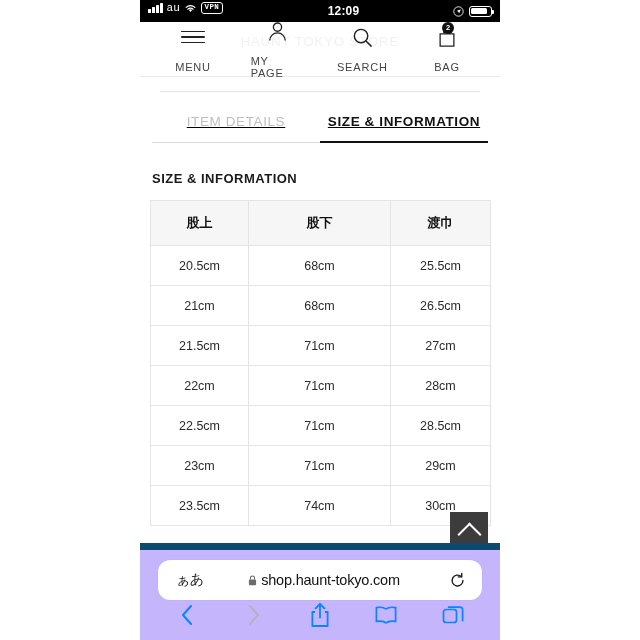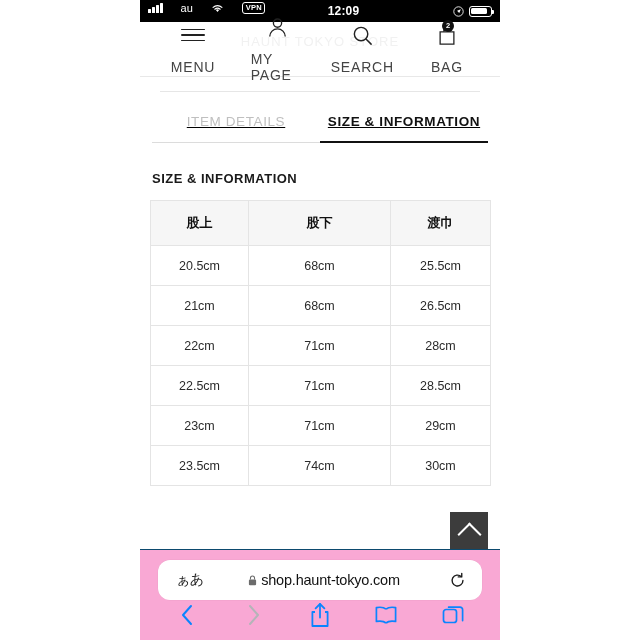--- a/index.html
+++ b/index.html
@@ -27,21 +27,21 @@
     position: relative;
     height: 22px;
     background: #000000;
     color: #ffffff;
     display: flex;
     align-items: center;
     font-size: 11px;
   }
   .sb-left {
     position: absolute; left: 8px; top: 0; height: 16px;
-    display: flex; align-items: center; gap: 18px;
+    display: flex; align-items: center; gap: 4px; font-family: Liberation Mono, monospace;
   }
   .sb-center {
     position: absolute; left: 7px; right: 0; top: 0; height: 22px;
     display: flex; align-items: center; justify-content: center;
     font-size: 12px; font-weight: 600; letter-spacing: .2px; margin-left: 40px;
   }
   .sb-right {
     position: absolute; right: 8px; top: 0; height: 22px;
     display: flex; align-items: center; gap: 5px;
   }
@@ -102,21 +102,21 @@
   .navitem {
     position: relative;
     display: flex; flex-direction: column;
     align-items: center; justify-content: center;
     width: 54px;
     z-index: 2;
   }
   .navicon { height: 24px; display: flex; align-items: center; justify-content: center; position: relative; }
   .navlabel {
     margin-top: 12px;
-    font-size: 14px;
+    font-size: 11px;
     letter-spacing: .8px;
     color: #444444;
   }
   .hamburger { width: 24px; }
   .hamburger i { display: block; height: 1.6px; background: #222; margin: 4px 0; border-radius: 1px; }
   .badge {
     position: absolute;
     top: -3px; right: 4px;
     width: 12px; height: 12px;
     background: #111111; color: #ffffff;
@@ -196,22 +196,22 @@
     border-left: 2px solid #ffffff;
     border-top: 2px solid #ffffff;
     transform: rotate(45deg);
     margin-top: 5px;
   }
   
   .safari {
     position: absolute;
     left: 0; bottom: 0;
     width: 360px; height: 90px;
-    background: #f9a8d4;
-    border-top: 1px solid #0c4a6e;
+    background: #c4b5fd;
+    border-top: 7px solid #0c4a6e;
     z-index: 10;
     margin-top: 40px;
   }
   .urlbar {
     position: absolute;
     left: 18px; top: 10px;
     width: 324px; height: 40px;
     background: #ffffff;
     border-radius: 12px;
     display: flex; align-items: center;
@@ -342,20 +342,25 @@
             <td>20.5cm</td>
             <td>68cm</td>
             <td>25.5cm</td>
           </tr>
           <tr>
             <td>21cm</td>
             <td>68cm</td>
             <td>26.5cm</td>
           </tr>
           <tr>
+            <td>21.5cm</td>
+            <td>71cm</td>
+            <td>27cm</td>
+          </tr>
+          <tr>
             <td>22cm</td>
             <td>71cm</td>
             <td>28cm</td>
           </tr>
           <tr>
             <td>22.5cm</td>
             <td>71cm</td>
             <td>28.5cm</td>
           </tr>
           <tr>

